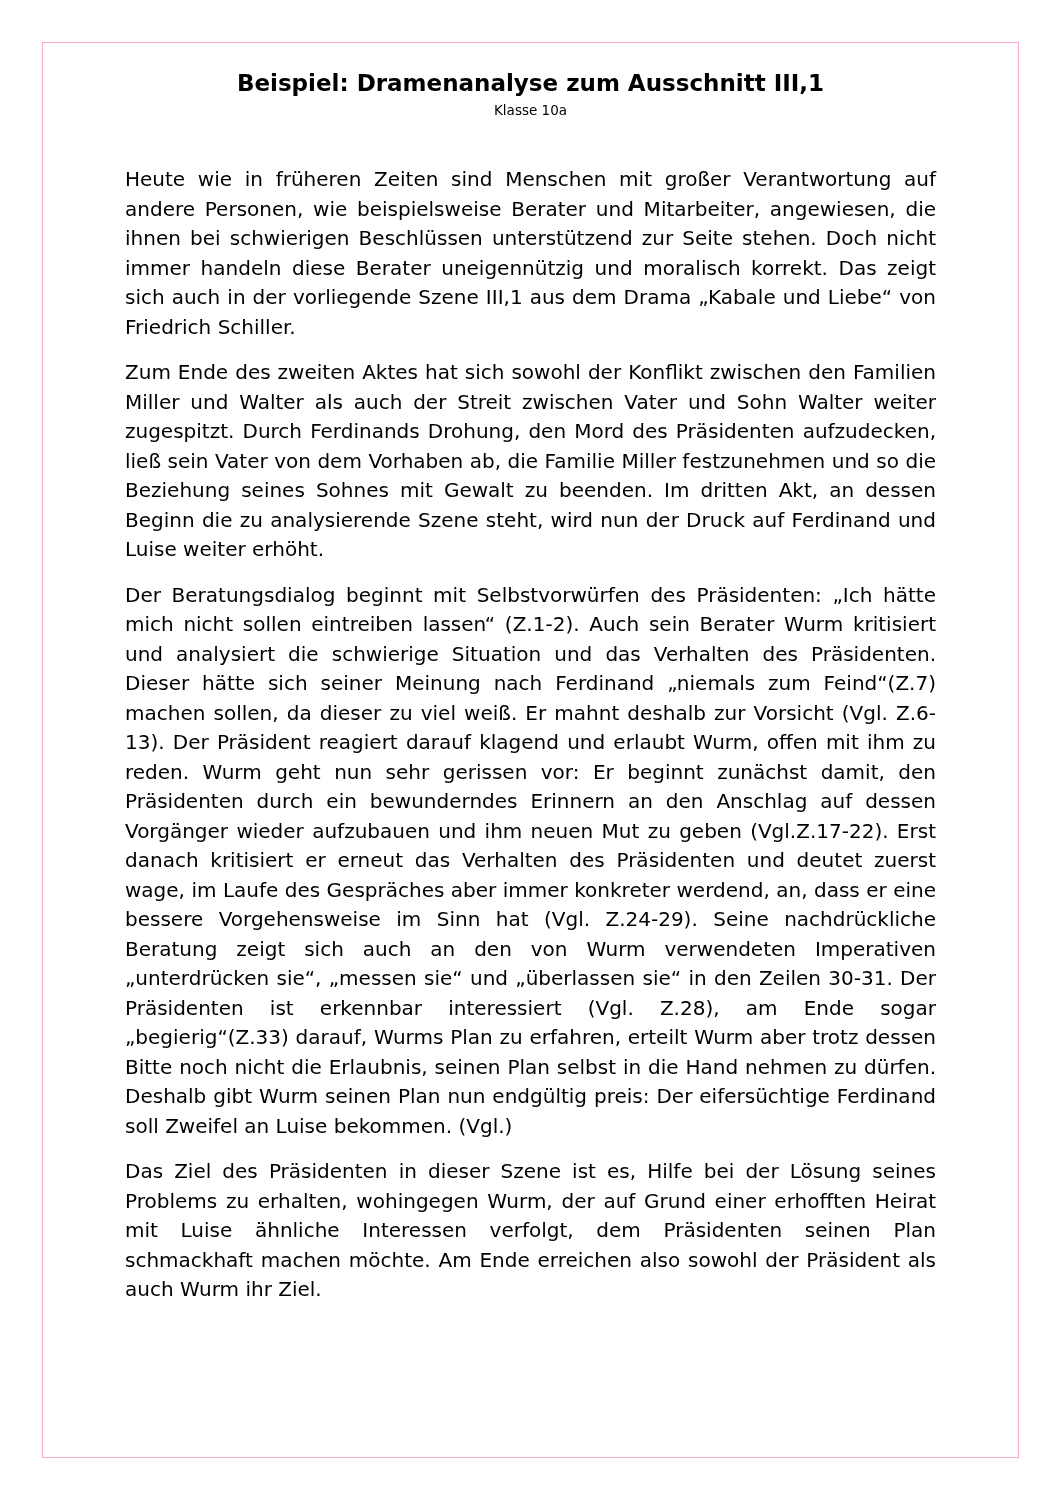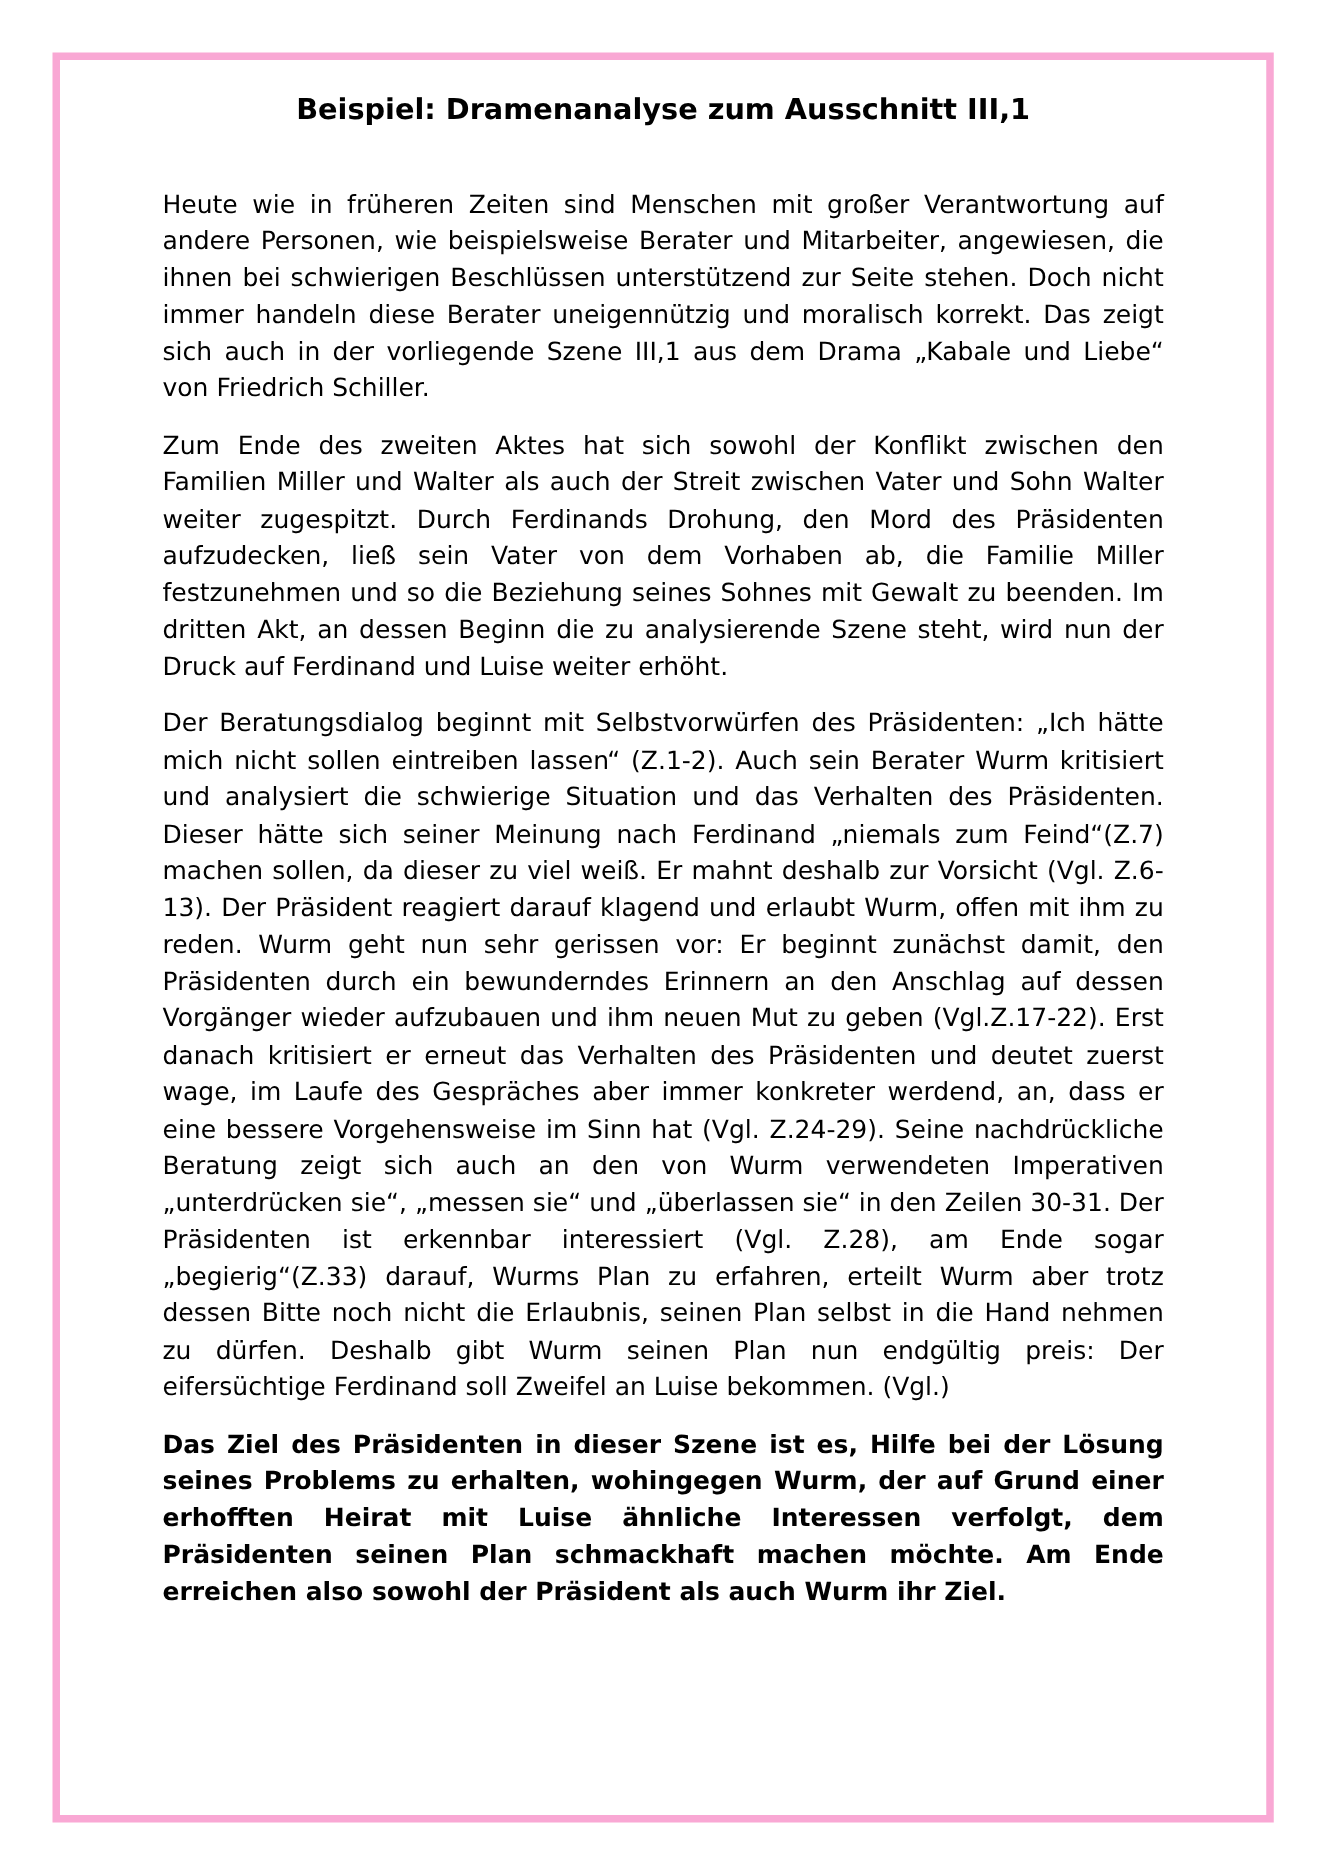--- a/index.html
+++ b/index.html
@@ -15,21 +15,21 @@
     font-family: "DejaVu Sans", "Liberation Sans", sans-serif;
     color: #000000;
     box-sizing: border-box;
   }
   .frame {
     position: absolute;
     top: 42px;
     left: 42px;
     right: 42px;
     bottom: 42px;
-    border: 6px solid #f9a8d4;
+    border: 1px solid #f9a8d4;
     box-sizing: border-box;
     padding: 26px 82px 40px 82px;
     overflow: hidden;
   }
   .title {
     margin: 0;
     text-align: center;
     font-size: 23px;
     font-weight: bold;
     line-height: 1.25;
@@ -46,29 +46,29 @@
   }
   .body-text p {
     margin: 0 0 16px 0;
     font-size: 20px;
     line-height: 29.5px;
     text-align: justify;
     text-justify: inter-word;
   }
   .body-text p:last-child {
     margin-bottom: 2px;
-    font-weight: bold;
   }
 </style>
 </head>
 <body>
 
 <div class="sheet">
   <div class="frame">
     <h1 class="title">Beispiel: Dramenanalyse zum Ausschnitt III,1</h1>
+    <div class="subtitle">Klasse 10a</div>
     <div class="body-text">
       <p>Heute wie in früheren Zeiten sind Menschen mit großer Verantwortung auf andere Personen, wie beispielsweise Berater und Mitarbeiter, angewiesen, die ihnen bei schwierigen Beschlüssen unterstützend zur Seite stehen. Doch nicht immer handeln diese Berater uneigennützig und moralisch korrekt. Das zeigt sich auch in der vorliegende Szene III,1 aus dem Drama „Kabale und Liebe“ von Friedrich Schiller.</p>
       <p>Zum Ende des zweiten Aktes hat sich sowohl der Konflikt zwischen den Familien Miller und Walter als auch der Streit zwischen Vater und Sohn Walter weiter zugespitzt. Durch Ferdinands Drohung, den Mord des Präsidenten aufzudecken, ließ sein Vater von dem Vorhaben ab, die Familie Miller festzunehmen und so die Beziehung seines Sohnes mit Gewalt zu beenden. Im dritten Akt, an dessen Beginn die zu analysierende Szene steht, wird nun der Druck auf Ferdinand und Luise weiter erhöht.</p>
       <p>Der Beratungsdialog beginnt mit Selbstvorwürfen des Präsidenten: „Ich hätte mich nicht sollen eintreiben lassen“ (Z.1-2). Auch sein Berater Wurm kritisiert und analysiert die schwierige Situation und das Verhalten des Präsidenten. Dieser hätte sich seiner Meinung nach Ferdinand „niemals zum Feind“(Z.7) machen sollen, da dieser zu viel weiß. Er mahnt deshalb zur Vorsicht (Vgl. Z.6-13). Der Präsident reagiert darauf klagend und erlaubt Wurm, offen mit ihm zu reden. Wurm geht nun sehr gerissen vor: Er beginnt zunächst damit, den Präsidenten durch ein bewunderndes Erinnern an den Anschlag auf dessen Vorgänger wieder aufzubauen und ihm neuen Mut zu geben (Vgl.Z.17-22). Erst danach kritisiert er erneut das Verhalten des Präsidenten und deutet zuerst wage, im Laufe des Gespräches aber immer konkreter werdend, an, dass er eine bessere Vorgehensweise im Sinn hat (Vgl. Z.24-29). Seine nachdrückliche Beratung zeigt sich auch an den von Wurm verwendeten Imperativen „unterdrücken sie“, „messen sie“ und „überlassen sie“ in den Zeilen 30-31. Der Präsidenten ist erkennbar interessiert (Vgl. Z.28), am Ende sogar „begierig“(Z.33) darauf, Wurms Plan zu erfahren, erteilt Wurm aber trotz dessen Bitte noch nicht die Erlaubnis, seinen Plan selbst in die Hand nehmen zu dürfen. Deshalb gibt Wurm seinen Plan nun endgültig preis: Der eifersüchtige Ferdinand soll Zweifel an Luise bekommen. (Vgl.)</p>
       <p>Das Ziel des Präsidenten in dieser Szene ist es, Hilfe bei der Lösung seines Problems zu erhalten, wohingegen Wurm, der auf Grund einer erhofften Heirat mit Luise ähnliche Interessen verfolgt, dem Präsidenten seinen Plan schmackhaft machen möchte. Am Ende erreichen also sowohl der Präsident als auch Wurm ihr Ziel.</p>
     </div>
   </div>
 </div>
 
 </body></html>

